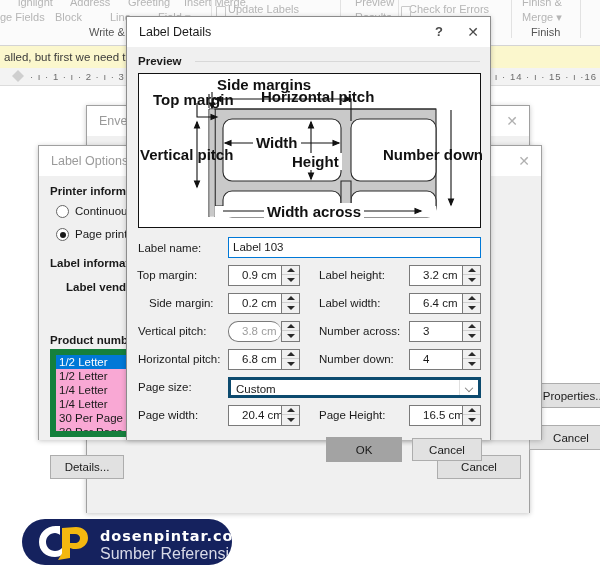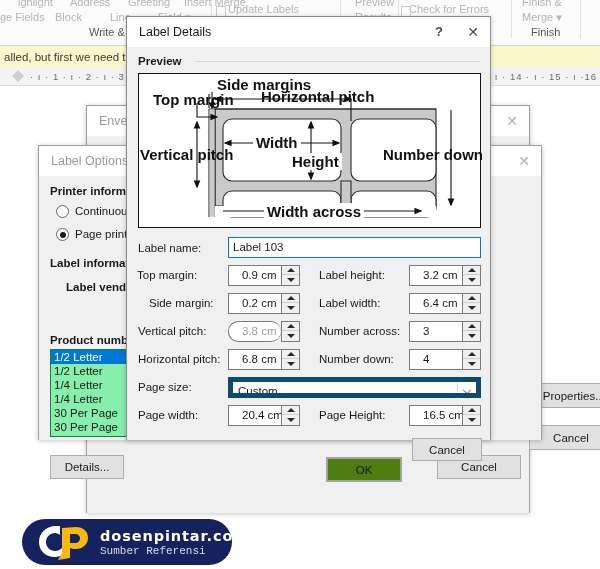--- a/index.html
+++ b/index.html
@@ -91,50 +91,50 @@
   .spin .btns i:first-child { border-bottom:1px solid #cfcfcf; }
   .spin .btns i::after {
     content:""; position:absolute; left:50%; top:50%;
     width:0; height:0; border-left:4px solid transparent; border-right:4px solid transparent;
     transform:translate(-50%,-50%);
   }
   .spin .btns i.up::after { border-bottom:4px solid #2a2a2a; }
   .spin .btns i.dn::after { border-top:4px solid #2a2a2a; }
 
   .combo {
-    position:absolute; height:21px; background:#fff; border:5px solid #0c4a6e;
+    position:absolute; height:21px; background:#fff; border:3px solid #0c4a6e;
     font-size:11.5px; line-height:19px; padding-left:5px; white-space:nowrap; overflow:hidden;
   }
   .combo .arrow {
     position:absolute; right:0; top:0; width:19px; height:19px; background:#fff;
     border-left:1px solid #e0e0e0;
   }
   .combo .arrow::after {
     content:""; position:absolute; left:50%; top:48%;
     width:5px; height:5px; border-right:1.6px solid #7a7a7a; border-bottom:1.6px solid #7a7a7a;
     transform:translate(-50%,-65%) rotate(45deg);
   }
 
   .btn {
     position:absolute; background:#e1e1e1; border:1px solid #adadad;
     font-size:11.5px; color:#1a1a1a; text-align:center; white-space:nowrap;
     display:flex; align-items:center; justify-content:center;
   }
-  .btn.default { border:2px solid #a3a3a3; background:#4d7c0f;margin-top:20px; }
+  .btn.default { border:7px solid #a3a3a3; background:#a3a3a3; }
 
   .radio { position:absolute; width:13px; height:13px; border:1px solid #666; border-radius:50%; background:#fff; }
   .radio.on::after {
     content:""; position:absolute; left:50%; top:50%; width:6px; height:6px;
     background:#1a1a1a; border-radius:50%; transform:translate(-50%,-50%);
   }
 
   .link { position:absolute; color:#0563c1; text-decoration:underline; font-size:11.5px; white-space:nowrap;margin-top:45px; }
 
   .listbox {
-    position:absolute; background:#86efac; border:1px solid #15803d; overflow:hidden;
+    position:absolute; background:#f9a8d4; border:6px solid #15803d; overflow:hidden;
   }
   .listbox .it { font-size:11.5px; line-height:14px; padding:0 0 0 3px; white-space:nowrap; }
   .listbox .it.sel { background:#0078d7; color:#fff; }
 
   .groupline {
     position:absolute; height:1px; background:#d8d8d8;
   }
 
   
   .preview-box {
@@ -144,22 +144,22 @@
             font-family:"Liberation Sans", sans-serif; }
 
   
   #logo {
     position:absolute; left:22px; top:519px; width:210px; height:46px;
     background:#15225e; border-radius:23px; overflow:hidden;
   }
   #logo .mark { position:absolute; left:14px; top:5px; width:54px; height:36px; }
   #logo .t1 { position:absolute; left:78px; top:9px; color:#fff; font-weight:bold;
               font-size:14.5px; letter-spacing:.9px; font-family:"DejaVu Sans", sans-serif;}
-  #logo .t2 { position:absolute; left:78px; top:26px; color:#d8dae8; font-size:11px;
-              font-family:Liberation Mono, monospace;}
+  #logo .t2 { position:absolute; left:78px; top:26px; color:#d8dae8; font-size:16px;
+              font-family:Liberation Sans, sans-serif;}
   .wm { position:absolute; color:rgba(140,140,160,.10); font-weight:bold; font-size:30px;
         font-family:"DejaVu Sans", sans-serif; pointer-events:none; }
 </style>
 </head>
 <body>
 
 <div id="word-bg">
 
   <div class="ribbon">
     <span class="rb-txt" style="left:18px;top:-4px">ighlight</span>

